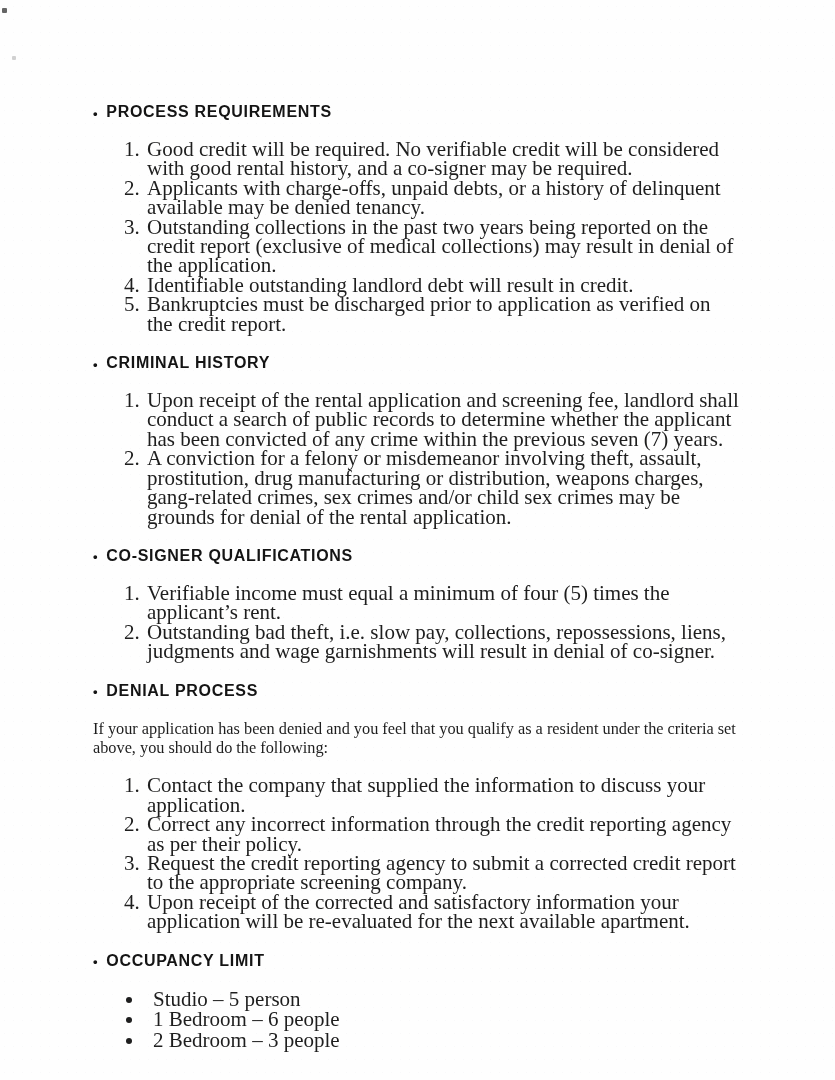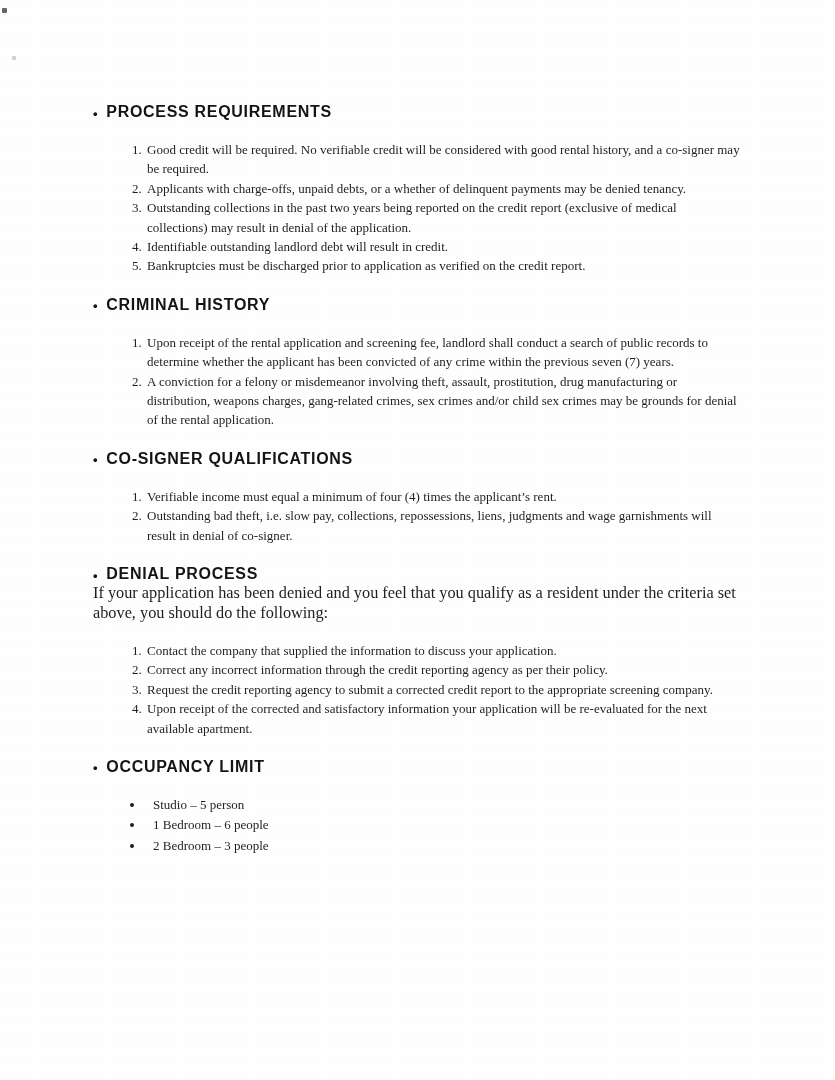--- a/index.html
+++ b/index.html
@@ -46,28 +46,29 @@
     letter-spacing: 0.7px;
     color: #141414;
   }
   .hbullet {
     font-size: 13px;
     line-height: 1;
     position: relative;
     top: 1px;
   }
   .intro {
+    margin-top: 19px;
     font-size: 16.3px;
     line-height: 19.4px;
     max-width: 648px;
   }
   .items {
     margin-top: 19px;
     padding-left: 52px;
-    font-size: 13px;
+    font-size: 21px;
     line-height: 19.4px;
     max-width: 648px;
   }
   .items li { padding-left: 2px; }
   ul.bullets { list-style: disc; line-height: 20px; }
   ul.bullets li { padding-left: 8px; margin-bottom: 0.5px; }
 </style>
 </head>
 <body>
 
@@ -76,21 +77,21 @@
   <div class="speck s2"></div>
   <main class="doc" id="doc-root">
   <section class="section">
     <h2 class="heading">
       <span class="hbullet">•</span>
       <span class="htext">PROCESS REQUIREMENTS</span>
     </h2>
 
   <ol class="items">
           <li>Good credit will be required. No verifiable credit will be considered with good rental history, and a co-signer may be required.</li>
-          <li>Applicants with charge-offs, unpaid debts, or a whether of delinquent  payments may be denied tenancy.</li>
+          <li>Applicants with charge-offs, unpaid debts, or a history of delinquent  available may be denied tenancy.</li>
           <li>Outstanding collections in the past two years being reported on the credit report (exclusive of medical collections) may result in denial of the application.</li>
           <li>Identifiable outstanding landlord debt will result in credit.</li>
           <li>Bankruptcies must be discharged prior to application as verified on the credit report.</li>
         </ol>
       </section>
 
   <section class="section">
     <h2 class="heading">
       <span class="hbullet">•</span>
       <span class="htext">CRIMINAL HISTORY</span>
@@ -102,21 +103,21 @@
         </ol>
       </section>
 
   <section class="section">
     <h2 class="heading">
       <span class="hbullet">•</span>
       <span class="htext">CO-SIGNER QUALIFICATIONS</span>
     </h2>
 
   <ol class="items">
-          <li>Verifiable income must equal a minimum of four (4) times the applicant’s rent.</li>
+          <li>Verifiable income must equal a minimum of four (5) times the applicant’s rent.</li>
           <li>Outstanding bad theft, i.e. slow pay, collections, repossessions, liens, judgments and wage garnishments will result in denial of co-signer.</li>
         </ol>
       </section>
 
   <section class="section">
     <h2 class="heading">
       <span class="hbullet">•</span>
       <span class="htext">DENIAL PROCESS</span>
     </h2>
     <p class="intro">If your application has been denied and you feel that you qualify as a resident under the criteria set above, you should do the following:</p>

